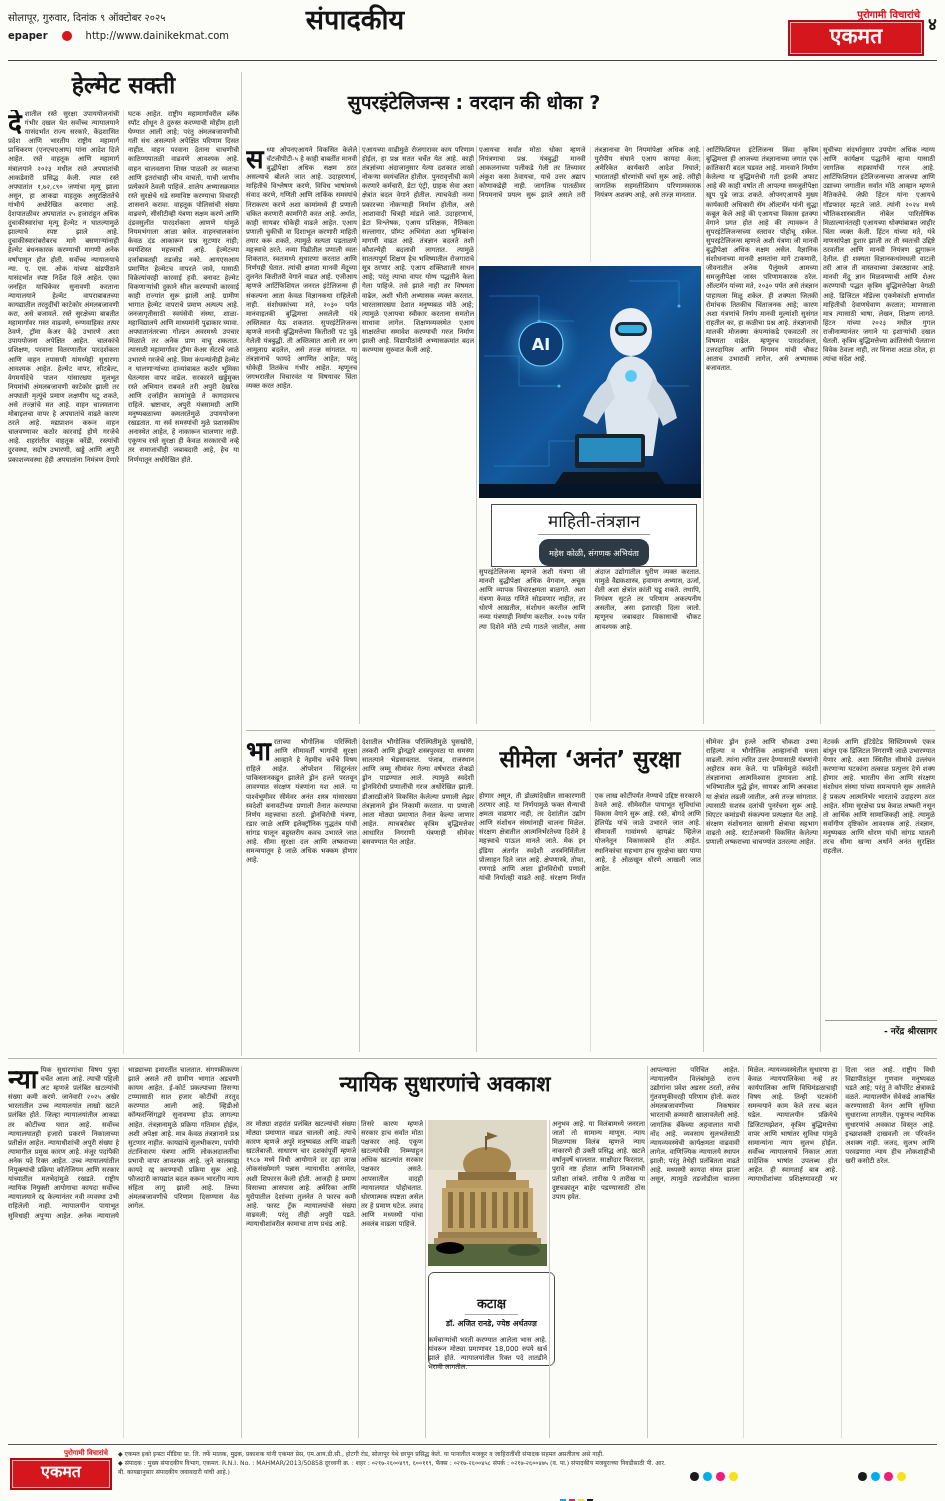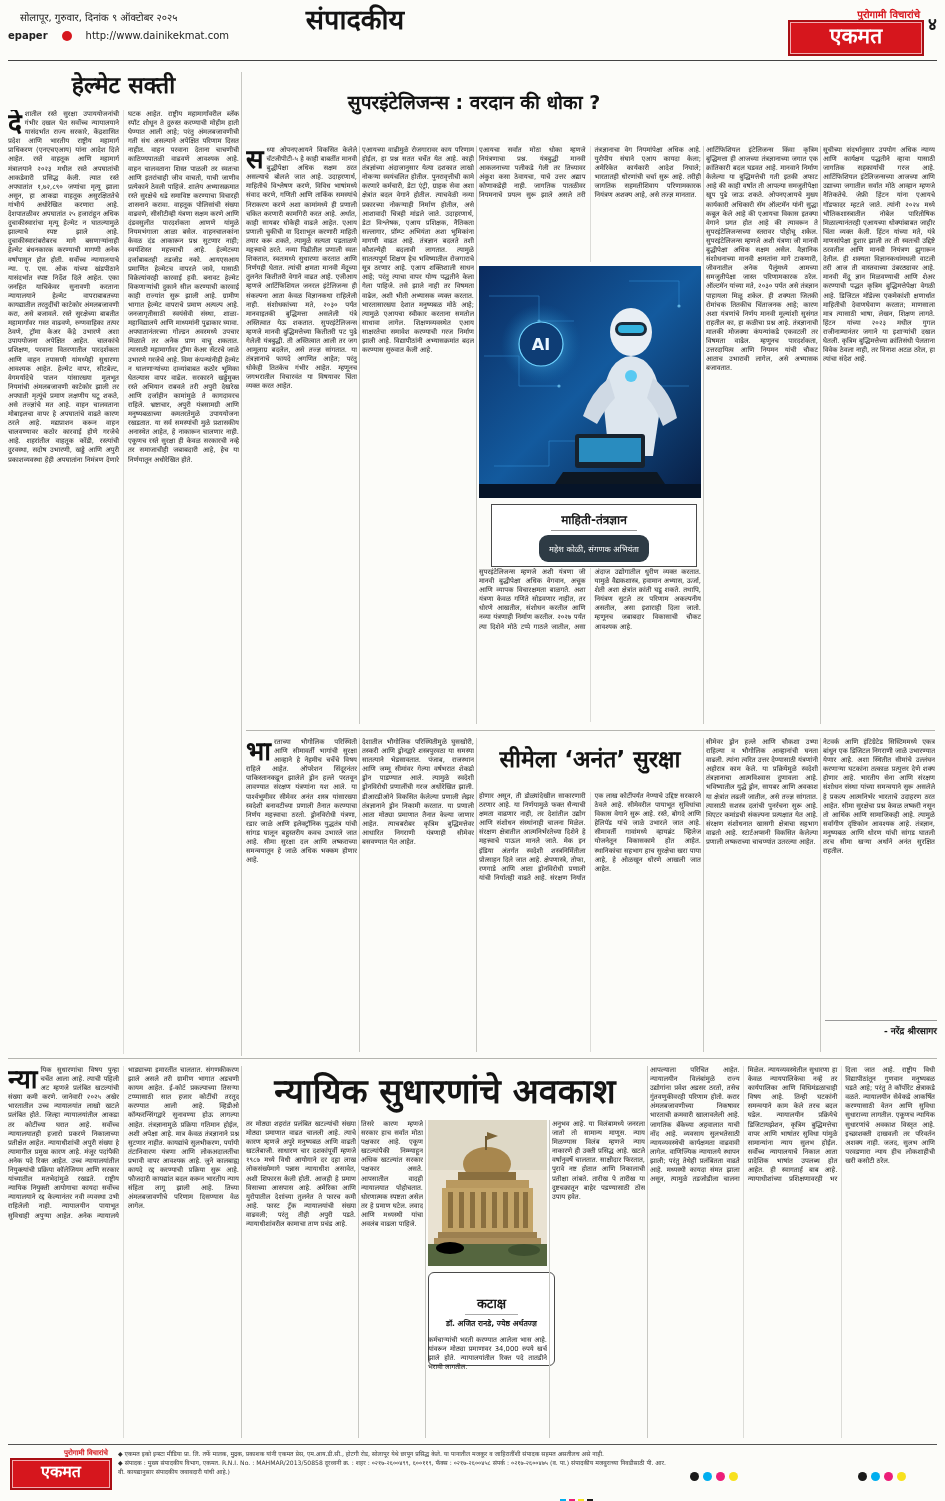--- a/index.html
+++ b/index.html
@@ -5,28 +5,28 @@
   html,body{margin:0;padding:0;}
   body{width:945px;height:1501px;position:relative;background:#fcfcf9;font-family:"DejaVu Sans","Liberation Sans",sans-serif;color:#1a1a1a;overflow:hidden;}
   .abs{position:absolute;}
   .body-text{font-size:6.8px;line-height:1.34;text-align:justify;color:#1c1c1c;overflow:hidden;word-break:break-word;}
   .cols2{column-count:2;column-gap:9px;column-rule:1px solid #dcdcd8;}
   .cols3{column-count:3;column-gap:8px;column-rule:1px solid #dcdcd8;}
   .headline{font-weight:bold;color:#141414;text-align:center;line-height:1.15;}
   .dropcap{float:left;font-size:26px;font-weight:bold;line-height:.85;padding:2px 3px 0 0;color:#111;}
   .vrule{position:absolute;width:1px;background:#c8c8c3;}
   .hrule{position:absolute;height:1px;background:#8f8f8a;}
-  .hdr-date{font-size:10px;color:#222;margin-left:12px;}
+  .hdr-date{font-size:10px;color:#222;}
   .hdr-epaper{font-size:10px;color:#222;display:flex;align-items:center;gap:14px;}
   .epaper-ic{width:10px;height:10px;border-radius:50%;background:#d6161d;display:inline-block;}
   .masthead-tag{color:#d6161d;font-size:10px;font-weight:bold;text-align:right;}
   .masthead-box{background:#d6161d;border:2px solid #a90f15;box-shadow:inset 0 0 0 1px rgba(255,255,255,.65);color:#fff;font-weight:bold;font-size:21px;text-align:center;line-height:28px;}
   .pagenum{font-size:17px;font-weight:bold;}
   .info-box{border:1px solid #4a4a4a;text-align:center;padding:4px 4px 5px;background:#fff;}
-  .info-box .t{font-size:12px;font-weight:bold;border-bottom:1px solid #999;display:inline-block;padding:0 10px 2px;}
+  .info-box .t{font-size:17px;font-weight:normal;border-bottom:1px solid #999;display:inline-block;padding:0 10px 2px;}
   .info-badge{display:inline-block;background:#2e3b45;color:#fff;font-size:8.2px;border-radius:9px;padding:8px 10px;margin-top:4px;}
   .kataksha-box{border:1px solid #4a4a4a;border-radius:6px;text-align:center;padding:20px 3px;background:#fff;}
   .kataksha-box .t{font-size:13px;font-weight:bold;border-bottom:1px solid #aaa;display:inline-block;padding:0 12px 2px;}
   .kataksha-box .a{font-size:7.6px;margin-top:3px;font-weight:bold;color:#222;}
   .byline{font-size:9px;font-weight:bold;text-align:right;border-top:1px solid #9a9a9a;padding-top:3px;color:#111;}
   .footer-text{font-size:6.1px;line-height:1.45;color:#333;text-align:justify;}
   .dot{width:9px;height:9px;border-radius:50%;display:inline-block;margin-right:4px;}
   .sq{width:6px;height:6px;display:inline-block;margin-right:3px;}
   svg{display:block;}
 </style>
@@ -141,21 +141,21 @@
 
   <div class="vrule" style="left:359px;top:738px;height:314px;"></div>
   <div class="vrule" style="left:476px;top:738px;height:314px;"></div>
   <div class="vrule" style="left:703px;top:738px;height:314px;"></div>
   <div class="vrule" style="left:820px;top:738px;height:314px;"></div>
   <div class="hrule" style="left:8px;top:1058px;width:929px;background:#b5b5b0;"></div>
 
   <div class="abs body-text cols2" style="left:8px;top:1066px;width:231px;height:372px;">
     <span class="dropcap">न्या</span><span>यिक सुधारणांचा विषय पुन्हा चर्चेत आला आहे. त्याची पहिली अट म्हणजे प्रलंबित खटल्यांची संख्या कमी करणे. जानेवारी २०२५ अखेर भारतातील उच्च न्यायालयांत लाखो खटले प्रलंबित होते. जिल्हा न्यायालयांतील आकडा तर कोटींच्या घरात आहे. सर्वोच्च न्यायालयातही हजारो प्रकरणे निकालाच्या प्रतीक्षेत आहेत. न्यायाधीशांची अपुरी संख्या हे त्यामागील प्रमुख कारण आहे. मंजूर पदांपैकी अनेक पदे रिक्त आहेत. उच्च न्यायालयांतील नियुक्त्यांची प्रक्रिया कॉलेजियम आणि सरकार यांच्यातील मतभेदांमुळे रखडते. राष्ट्रीय न्यायिक नियुक्ती आयोगाचा कायदा सर्वोच्च न्यायालयाने रद्द केल्यानंतर नवी व्यवस्था उभी राहिलेली नाही. न्यायालयीन पायाभूत सुविधाही अपुऱ्या आहेत. अनेक न्यायालये भाड्याच्या इमारतींत चालतात. संगणकीकरण झाले असले तरी ग्रामीण भागात अडचणी कायम आहेत. ई-कोर्ट प्रकल्पाच्या तिसऱ्या टप्प्यासाठी सात हजार कोटींची तरतूद करण्यात आली आहे. व्हिडीओ कॉन्फरन्सिंगद्वारे सुनावण्या होऊ लागल्या आहेत. तंत्रज्ञानामुळे प्रक्रिया गतिमान होईल, अशी अपेक्षा आहे. मात्र केवळ तंत्रज्ञानाने प्रश्न सुटणार नाहीत. कायद्यांचे सुलभीकरण, पर्यायी तंटानिवारण यंत्रणा आणि लोकअदालतींचा प्रभावी वापर आवश्यक आहे. जुने कालबाह्य कायदे रद्द करण्याची प्रक्रिया सुरू आहे. फौजदारी कायद्यांत बदल करून भारतीय न्याय संहिता लागू झाली आहे. तिच्या अंमलबजावणीचे परिणाम दिसण्यास वेळ लागेल.</span>
   </div>
-  <div class="abs headline" style="left:246px;top:1072px;width:398px;font-size:34px;">न्यायिक सुधारणांचे अवकाश</div>
+  <div class="abs headline" style="left:246px;top:1072px;width:398px;font-size:21px;">न्यायिक सुधारणांचे अवकाश</div>
   <div class="abs body-text" style="left:246px;top:1120px;width:110px;height:318px;">तर मोठ्या शहरांत प्रलंबित खटल्यांची संख्या मोठ्या प्रमाणात वाढत चालली आहे. त्याचे कारण म्हणजे अपुरे मनुष्यबळ आणि वाढती खटलेबाजी. साधारण चार दशकांपूर्वी म्हणजे १९८७ मध्ये विधी आयोगाने दर दहा लाख लोकसंख्येमागे पन्नास न्यायाधीश असावेत, अशी शिफारस केली होती. आजही हे प्रमाण विसाच्या आसपास आहे. अमेरिका आणि युरोपातील देशांच्या तुलनेत ते फारच कमी आहे. फास्ट ट्रॅक न्यायालयांची संख्या वाढवली; परंतु तीही अपुरी पडते. न्यायाधीशांवरील कामाचा ताण प्रचंड आहे.</div>
   <div class="abs body-text" style="left:361px;top:1120px;width:62px;height:318px;">तिसरे कारण म्हणजे सरकार हाच सर्वांत मोठा पक्षकार आहे. एकूण खटल्यांपैकी निम्म्याहून अधिक खटल्यांत सरकार पक्षकार असते. आपसातील वादही न्यायालयात पोहोचतात. धोरणात्मक स्पष्टता असेल तर हे प्रमाण घटेल. लवाद आणि मध्यस्थी यांचा अवलंब वाढला पाहिजे.</div>
 
   <div class="abs" style="left:428px;top:1120px;width:119px;height:146px;">
     <svg width="119" height="146" viewBox="0 0 119 146">
       <rect width="119" height="146" fill="#e9e2d2"></rect>
       <rect x="0" y="0" width="119" height="50" fill="#ded8c6"></rect>
       <ellipse cx="59" cy="44" rx="24" ry="17" fill="#a8874e"></ellipse>
       <rect x="57" y="16" width="2" height="14" fill="#6e5a33"></rect>
       <path d="M59 12 L70 16 L59 20 Z" fill="#7b6437"></path>
@@ -178,21 +178,21 @@
       <ellipse cx="22" cy="128" rx="14" ry="6" fill="#47573​3"></ellipse>
       <ellipse cx="96" cy="130" rx="16" ry="6" fill="#3f5030"></ellipse>
     </svg>
   </div>
 
   <div class="abs kataksha-box" style="left:428px;top:1272px;width:119px;height:52px;">
     <div class="t">कटाक्ष</div>
     <div class="a">डॉ. अजित रानडे, ज्येष्ठ अर्थतज्ज्ञ</div>
   </div>
 
-  <div class="abs body-text" style="left:428px;top:1336px;width:119px;height:102px;">कर्मचाऱ्यांची भरती करण्यात आलेला भास आहे. यांवरून मोठ्या प्रमाणावर 34,000 रुपये खर्च झाले होते. न्यायालयांतील रिक्त पदे तातडीने भरावी लागतील.</div>
+  <div class="abs body-text" style="left:428px;top:1336px;width:119px;height:102px;">कर्मचाऱ्यांची भरती करण्यात आलेला भास आहे. यांवरून मोठ्या प्रमाणावर 18,000 रुपये खर्च झाले होते. न्यायालयांतील रिक्त पदे तातडीने भरावी लागतील.</div>
   <div class="abs body-text" style="left:552px;top:1120px;width:93px;height:318px;">अनुभव आहे. या विलंबामध्ये जनरला जातो तो सामान्य माणूस. न्याय मिळण्यास विलंब म्हणजे न्याय नाकारणे ही उक्ती प्रसिद्ध आहे. खटले वर्षानुवर्षे चालतात. साक्षीदार फिरतात, पुरावे नष्ट होतात आणि निकालाची प्रतीक्षा लांबते. तारीख पे तारीख या दुष्टचक्रातून बाहेर पडण्यासाठी ठोस उपाय हवेत.</div>
   <div class="abs body-text cols3" style="left:650px;top:1066px;width:285px;height:372px;">आपल्याला परिचित आहेत. न्यायालयीन विलंबांमुळे राज्य उद्योगांना प्रवेश अडसर ठरतो, तसेच गुंतवणुकीवरही परिणाम होतो. करार अंमलबजावणीच्या निकषावर भारताची क्रमवारी खालावलेली आहे. जागतिक बँकेच्या अहवालात याची नोंद आहे. व्यवसाय सुलभतेसाठी न्यायव्यवस्थेची कार्यक्षमता वाढवावी लागेल. वाणिज्यिक न्यायालये स्थापन झाली; परंतु तेथेही प्रलंबितता वाढते आहे. मध्यस्थी कायदा संमत झाला असून, त्यामुळे तडजोडीला चालना मिळेल. न्यायव्यवस्थेतील सुधारणा हा केवळ न्यायपालिकेचा नव्हे तर कार्यपालिका आणि विधिमंडळाचाही विषय आहे. तिन्ही घटकांनी समन्वयाने काम केले तरच बदल घडेल. न्यायालयीन प्रक्रियेचे डिजिटायझेशन, कृत्रिम बुद्धिमत्तेचा वापर आणि भाषांतर सुविधा यांमुळे सामान्यांना न्याय सुलभ होईल. सर्वोच्च न्यायालयाचे निकाल आता प्रादेशिक भाषांत उपलब्ध होत आहेत. ही स्वागतार्ह बाब आहे. न्यायाधीशांच्या प्रशिक्षणावरही भर दिला जात आहे. राष्ट्रीय विधी विद्यापीठांतून गुणवान मनुष्यबळ घडते आहे; परंतु ते कॉर्पोरेट क्षेत्राकडे वळते. न्यायालयीन सेवेकडे आकर्षित करण्यासाठी वेतन आणि सुविधा सुधाराव्या लागतील. एकूणच न्यायिक सुधारणांचे अवकाश विस्तृत आहे. इच्छाशक्ती दाखवली तर परिवर्तन अशक्य नाही. जलद, सुलभ आणि परवडणारा न्याय हीच लोकशाहीची खरी कसोटी ठरेल.</div>
 
   <div class="vrule" style="left:241px;top:1066px;height:372px;"></div>
   <div class="vrule" style="left:358px;top:1120px;height:318px;"></div>
   <div class="vrule" style="left:425px;top:1120px;height:318px;"></div>
   <div class="vrule" style="left:549px;top:1120px;height:318px;"></div>
   <div class="vrule" style="left:647px;top:1066px;height:372px;"></div>
 
   <div class="hrule" style="left:8px;top:1444px;width:929px;background:#555;"></div>

